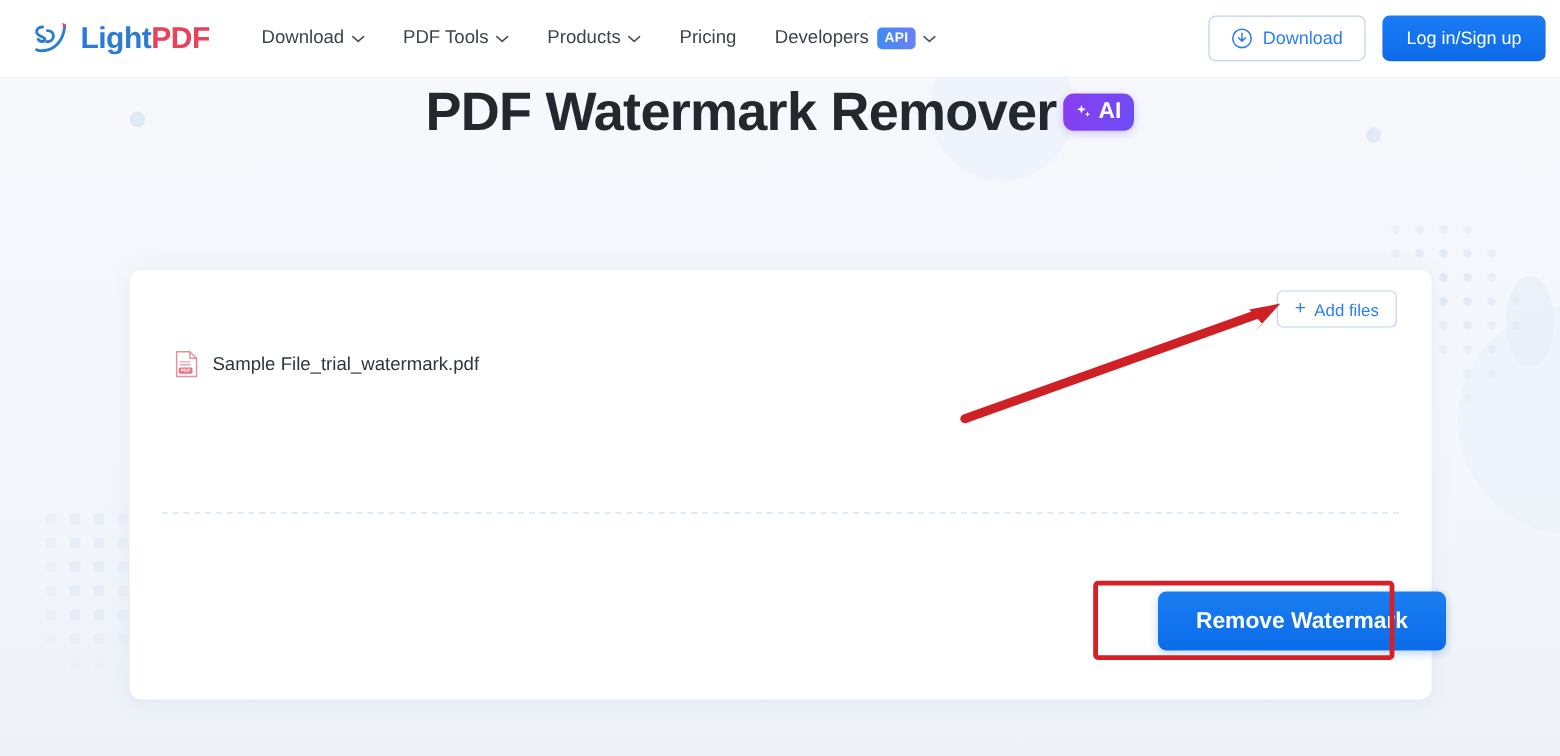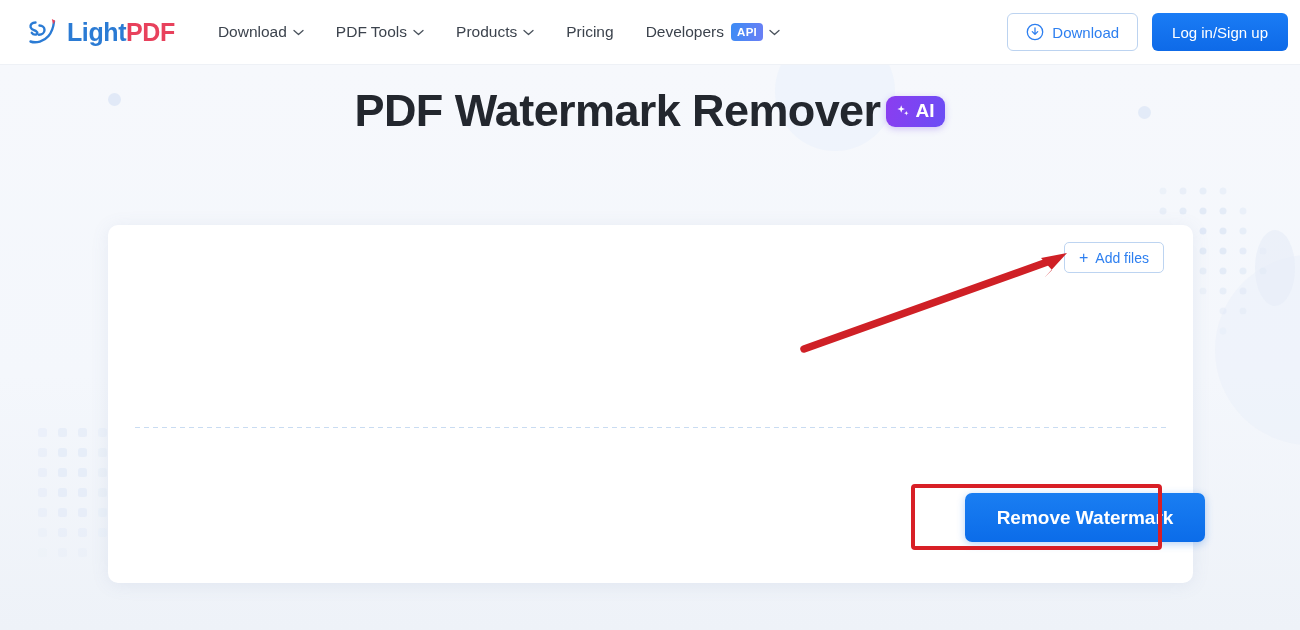--- a/index.html
+++ b/index.html
@@ -110,21 +110,21 @@
   }
   .decor-dots {
     position: absolute;
     opacity: .85;
   }
   .dots-right { left: 1157px; top: 120px; }
   .dots-left  { left: 38px;  top: 363px; }
 
   
   .hero-title-row {
-    position: absolute; top: 18px; left: 0; width: 1300px;
+    position: absolute; top: 0; left: 0; width: 1300px;
     display: flex; align-items: flex-start; justify-content: center;
   }
   .hero-title {
     font-size: 45px; font-weight: 700; color: #23272e;
     letter-spacing: -0.6px; line-height: 1.25;
     white-space: nowrap;
   }
   .ai-badge {
     background: linear-gradient(105deg,#8b3df0,#6b4df5);
     color: #ffffff; font-size: 19px; font-weight: 700;
@@ -367,20 +367,33 @@
   </div>
 </div>
 
 <div class="card">
 
   <div class="btn-addfiles">
     <span class="plus">+</span>
     <span>Add files</span>
   </div>
 
+  <div class="file-row">
+    <span class="file-icon">
+      <svg width="19" height="23" viewBox="0 0 19 23">
+        <path d="M1.2 1.2 H12.2 L17.8 6.6 V21.8 H1.2 Z" fill="#ffffff" stroke="#e8909a" stroke-width="1.2" stroke-linejoin="round"></path>
+        <path d="M12.2 1.2 L12.2 6.6 L17.8 6.6" fill="none" stroke="#e8909a" stroke-width="1.2" stroke-linejoin="round"></path>
+        <rect x="3.6" y="9.0" width="9.2" height="1.15" rx="0.5" fill="#eda6ae"></rect>
+        <rect x="3.6" y="11.4" width="9.2" height="1.15" rx="0.5" fill="#eda6ae"></rect>
+        <rect x="3.0" y="14.2" width="11.4" height="5.2" rx="1.1" fill="#e8737f"></rect>
+        <text x="8.7" y="18.2" font-family="'Liberation Sans',sans-serif" font-size="4.1" font-weight="700" fill="#ffffff" text-anchor="middle">PDF</text>
+      </svg>
+    </span>
+    <span class="file-name">Sample File_trial_watermark.pdf</span>
+  </div>
 
   <div class="divider"></div>
 
   <div class="btn-remove">
     <span>Remove Watermark</span>
   </div>
 </div>
 
 <div class="annot-box"></div>
 

